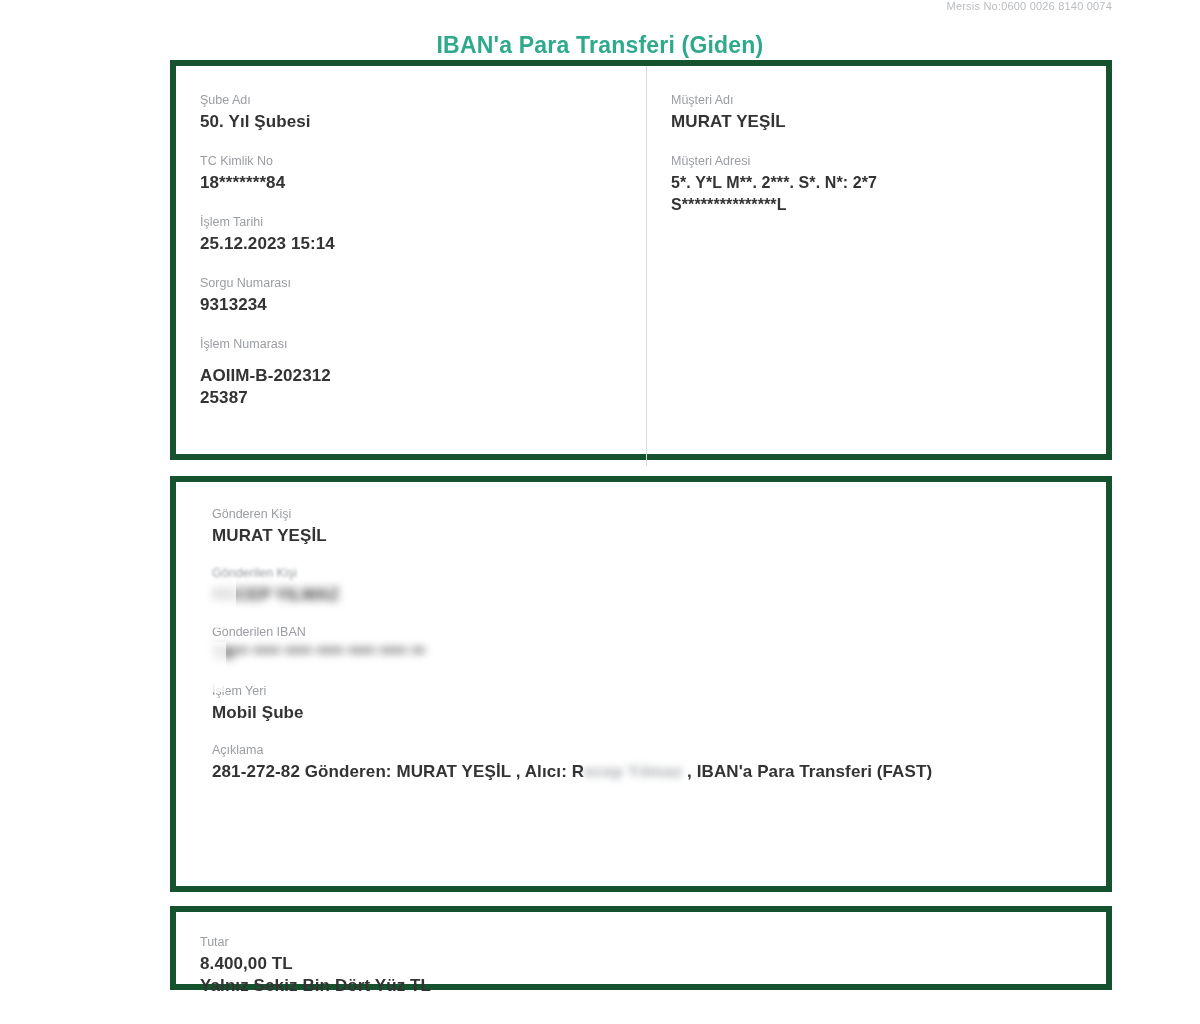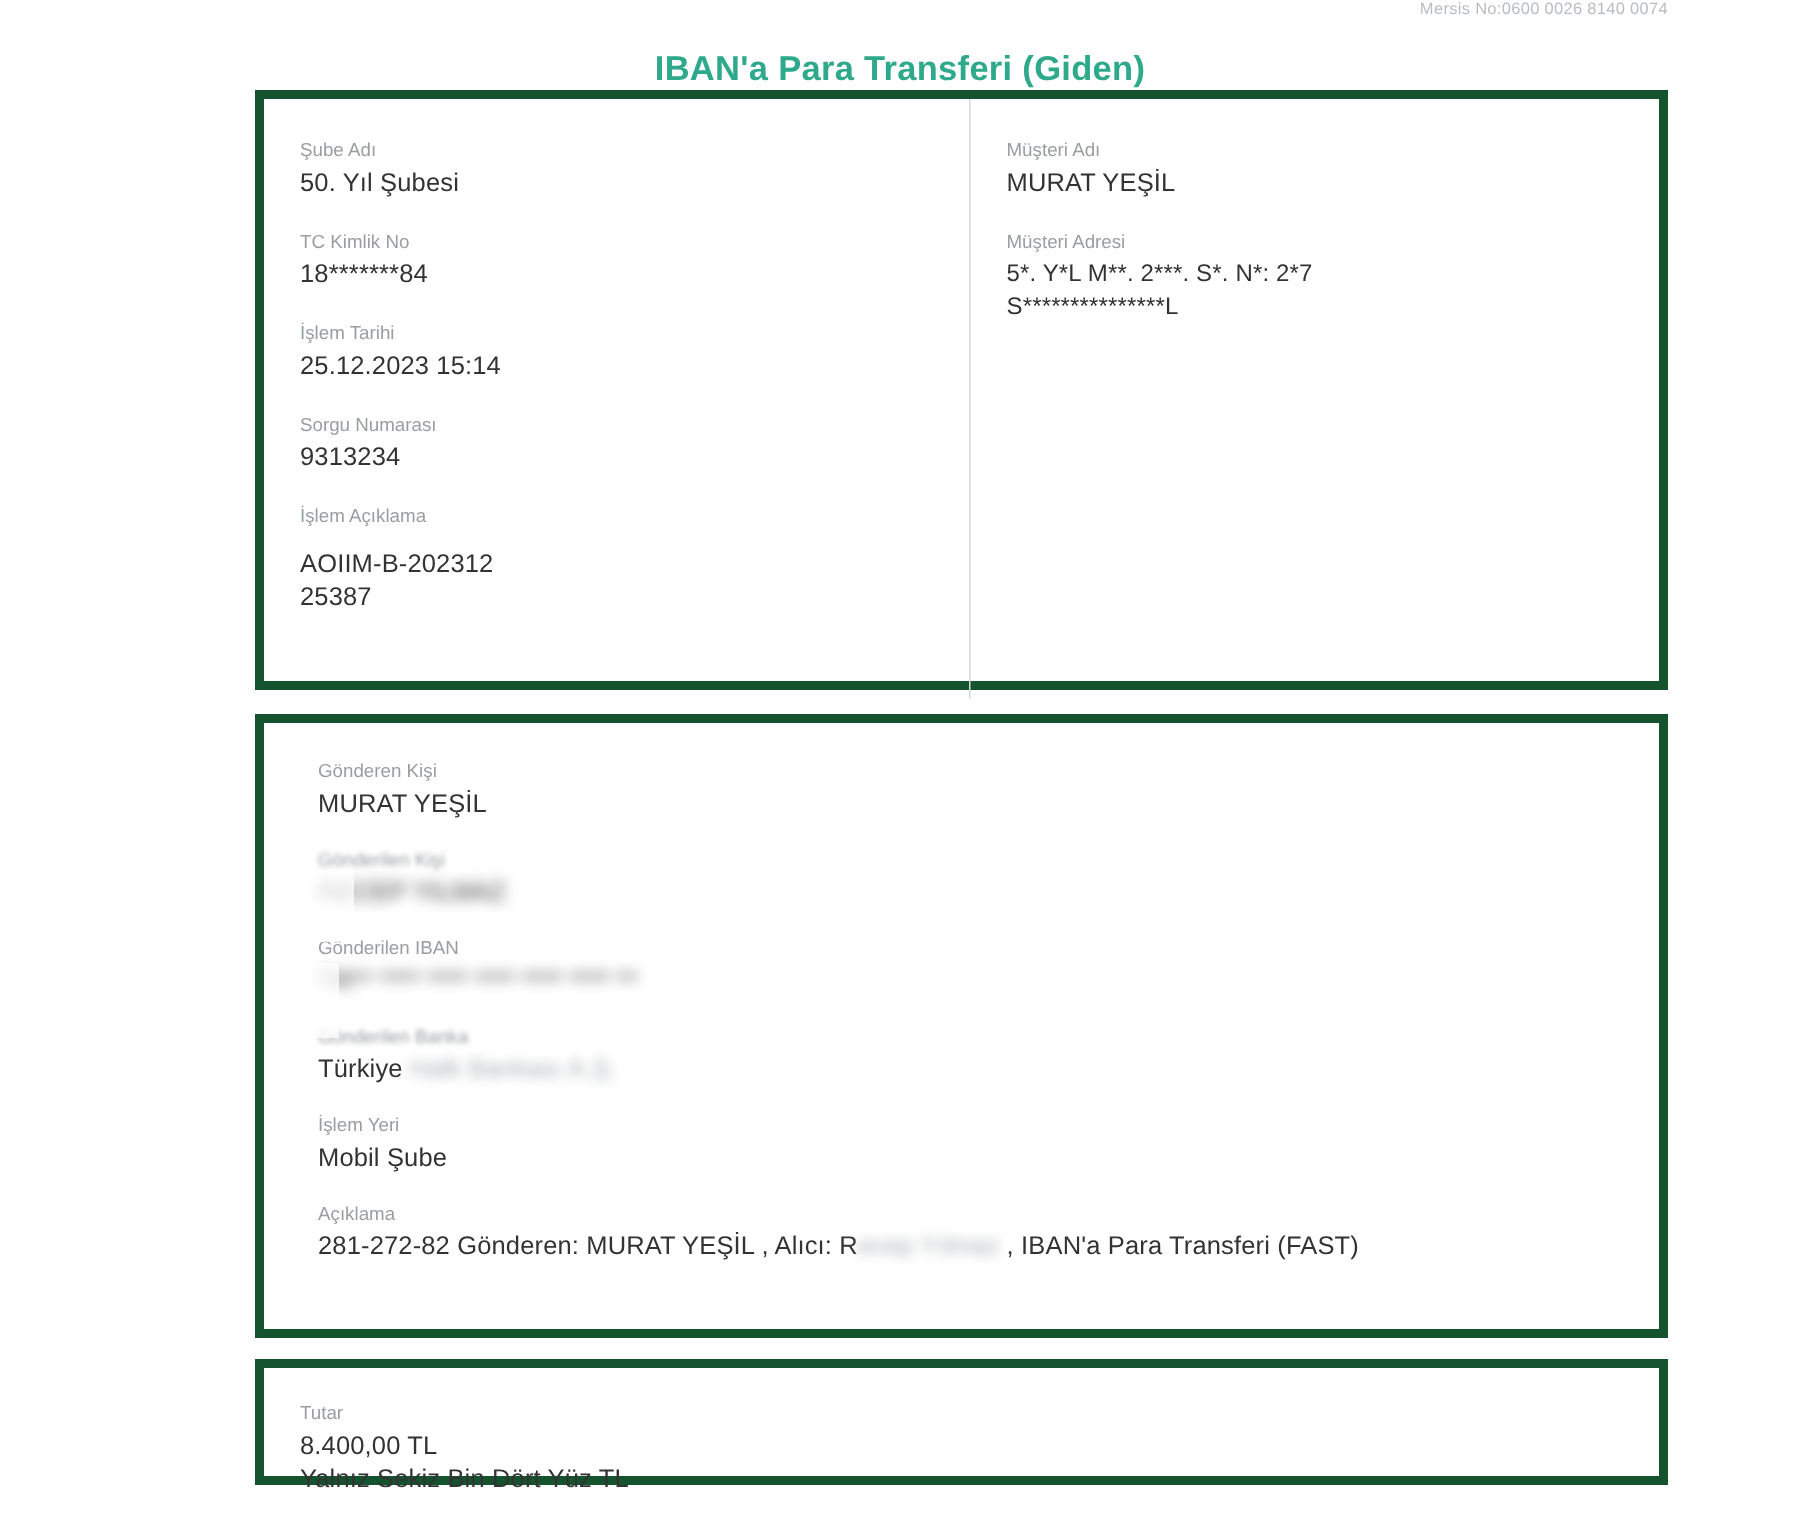--- a/index.html
+++ b/index.html
@@ -71,21 +71,21 @@
   .field .lbl {
     font-size: 12.5px;
     color: #9a9da1;
     line-height: 16px;
     margin-bottom: 3px;
     font-weight: normal;
   }
   .field .val {
     font-size: 17px;
     color: #333333;
-    font-weight: normal;
+    font-weight: bold;
     line-height: 22px;
     letter-spacing: .1px;
   }
   .field .val.small { font-size: 16px; }
 
   .sender-inner { position: absolute; left: 36px; top: 24px; width: 890px; }
   .sender-inner .field { margin-bottom: 18px; }
 
   .amount-inner { position: absolute; left: 24px; top: 22px; width: 890px; }
   .blur-strong {
@@ -131,21 +131,21 @@
       </div>
       <div class="field">
         <div class="lbl">İşlem Tarihi</div>
         <div class="val">25.12.2023 15:14</div>
       </div>
       <div class="field">
         <div class="lbl">Sorgu Numarası</div>
         <div class="val">9313234</div>
       </div>
       <div class="field">
-        <div class="lbl">İşlem Açıklama</div>
+        <div class="lbl">İşlem Numarası</div>
         <div class="ref-gap"></div>
         <div class="val">AOIIM-B-202312</div>
         <div class="val">25387</div>
       </div>
     </div>
 
     <div class="col col-right">
       <div class="field">
         <div class="lbl">Müşteri Adı</div>
         <div class="val">MURAT YEŞİL</div>
@@ -169,24 +169,20 @@
       <div class="field">
         <div class="lbl blur-label">Gönderilen Kişi</div>
         <div class="val blur-strong">RECEP YILMAZ</div>
       </div>
 
       <div class="field">
         <div class="lbl">Gönderilen IBAN</div>
         <div class="val blur-strong">TR** **** **** **** **** **** **</div>
       </div>
 
-      <div class="field">
-        <div class="lbl blur-label">Gönderilen Banka</div>
-        <div class="val"><span>Türkiye </span><span class="inline-blur">Halk Bankası A.Ş.</span></div>
-      </div>
 
       <div class="field">
         <div class="lbl">İşlem Yeri</div>
         <div class="val">Mobil Şube</div>
       </div>
 
       <div class="field">
         <div class="lbl">Açıklama</div>
         <div class="val"><span>281-272-82 Gönderen: MURAT YEŞİL , Alıcı: R</span><span class="inline-blur">ecep Yılmaz</span><span> , IBAN'a Para Transferi (FAST)</span></div>
       </div>

